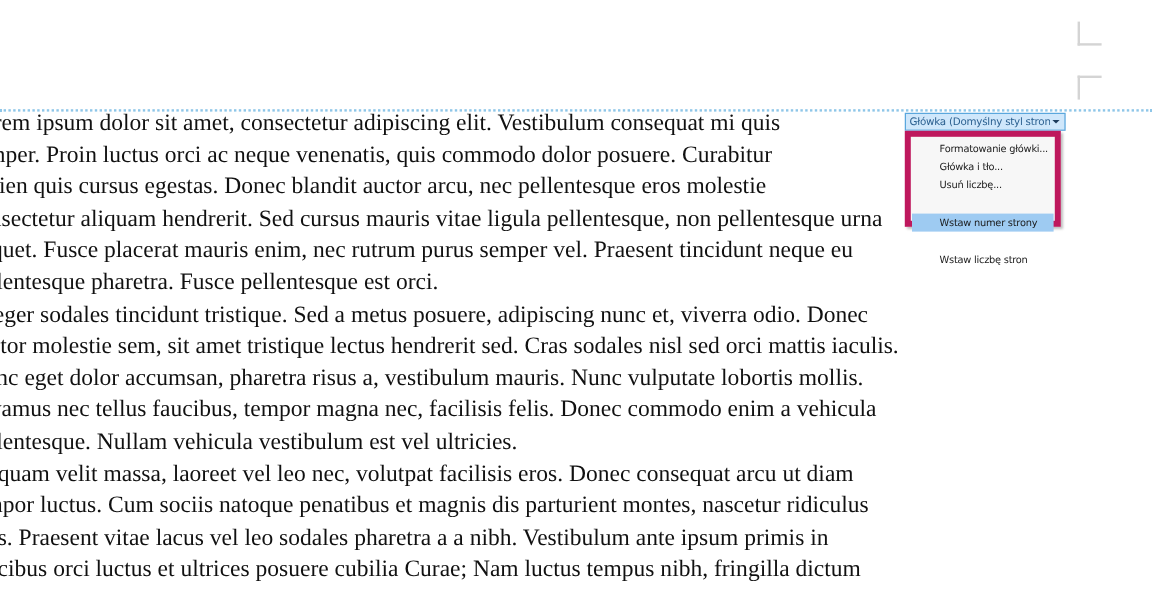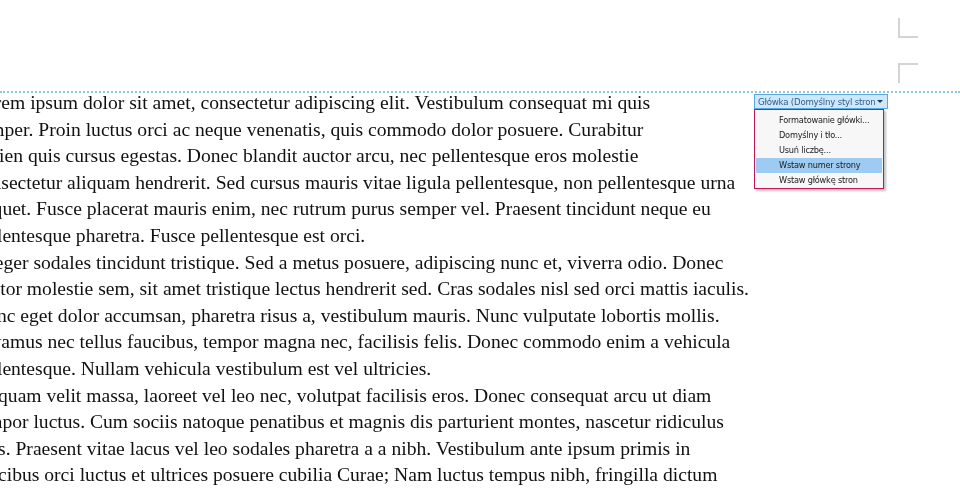--- a/index.html
+++ b/index.html
@@ -92,39 +92,39 @@
     margin-right: 4px;
     margin-left: 2px;
   }
   .header-menu {
     position: absolute;
     left: 754px;
     top: 109px;
     width: 130px;
     height: 80px;
     background: #f7f7f7;
-    border: 1px solid #be185d;
+    border: 5px solid #be185d;
     box-shadow: 2px 2px 2px rgba(0,0,0,0.25);
     box-sizing: border-box;
     padding-top: 3px;
     font-family: "DejaVu Sans", sans-serif;
     font-size: 8.2px;
     color: #1a1a1a;
   }
   .header-menu .menu-item {
     height: 15px;
     line-height: 15px;
     padding-left: 24px;
     white-space: nowrap;
     letter-spacing: -0.2px;
     cursor: pointer;
   }
   .header-menu .menu-item.highlighted {
     background: #9ecbf2;
-    margin: 0 1px;
+    margin: 16px 1px;
     padding-left: 23px;
   }
 </style>
 </head>
 <body>
 
 <div class="page">
 
   <div class="corner-mark bottom-left"></div>
   <div class="corner-mark top-left"></div>
@@ -149,19 +149,19 @@
     <span class="line">faucibus orci luctus et ultrices posuere cubilia Curae; Nam luctus tempus nibh, fringilla dictum</span>
   </div>
 
   <div class="header-tab">
     <span class="tab-label">Główka (Domyślny styl strony)</span>
     <span class="tab-arrow"></span>
   </div>
 
   <div class="header-menu">
     <div class="menu-item">Formatowanie główki...</div>
-    <div class="menu-item">Domyślny i tło...</div>
+    <div class="menu-item">Główka i tło...</div>
     <div class="menu-item">Usuń liczbę...</div>
     <div class="menu-item highlighted">Wstaw numer strony</div>
-    <div class="menu-item">Wstaw główkę stron</div>
+    <div class="menu-item">Wstaw liczbę stron</div>
   </div>
 
 </div>
 
 </body></html>

